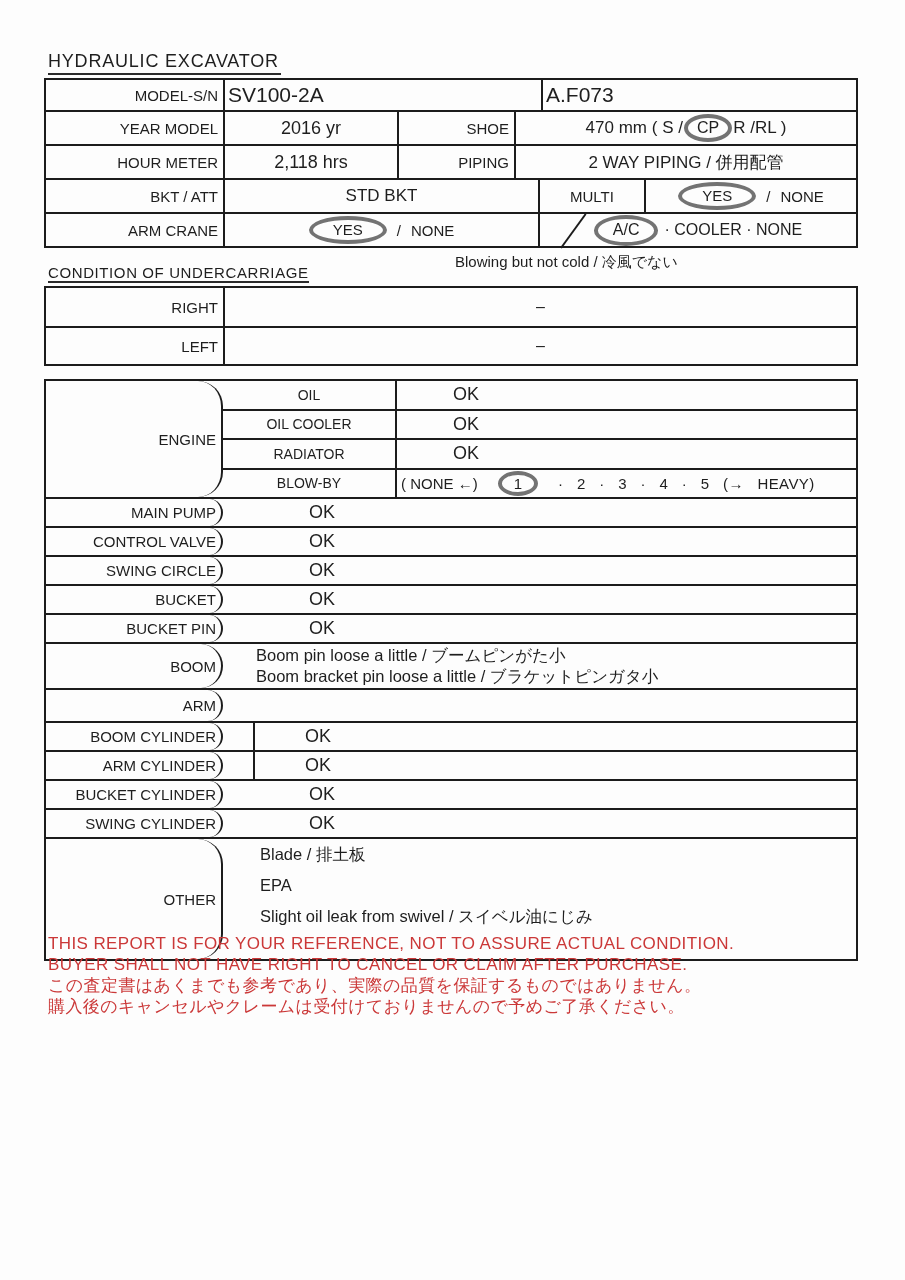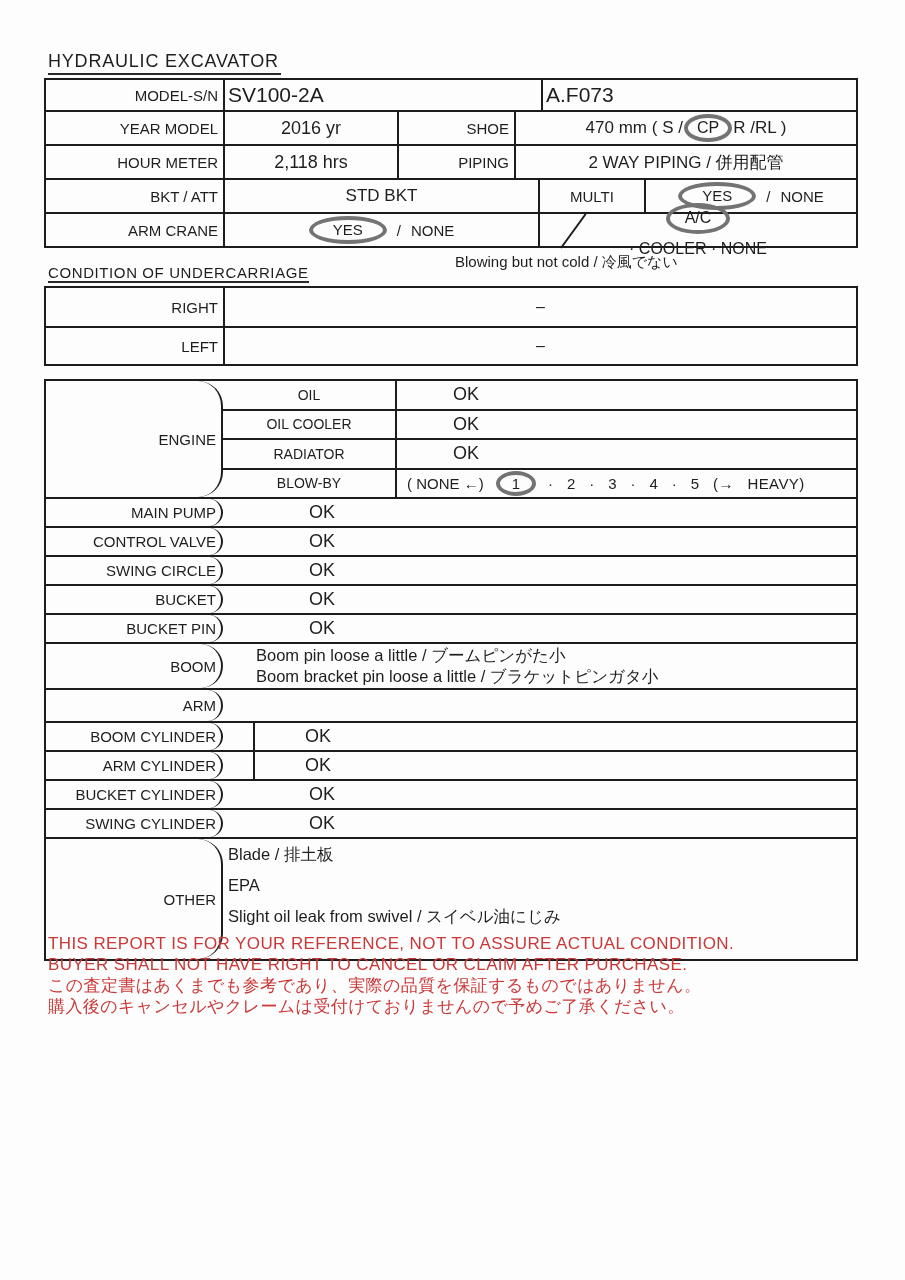--- a/index.html
+++ b/index.html
@@ -38,21 +38,21 @@
   .w141{width:117px;}
   .w318{width:318px;}
   .w315{width:315px;}
   .w106{width:106px;}
   .fs18{font-size:18px;}
   .fs17{font-size:17px;}
   .fs16{font-size:16px;}
   .fs15{font-size:15px;}
   .v-left{padding-left:3px;font-size:21px;}
   .gap10{gap:10px;}
-  .gap6{gap:6px;flex-direction:column;}
+  .gap6{gap:6px;}
   .gap4{gap:4px;}
 
   
   .circ{
     display:inline-flex;align-items:center;justify-content:center;
     border:4px solid #737373;border-radius:50%;box-sizing:border-box;white-space:nowrap;
   }
   .circ-cp{padding:1px 9px;margin:0 -3px;font-size:16px;}
   .circ-yes{padding:1px 20px 2px;font-size:15px;}
   .circ-ac{padding:2px 15px 3px;font-size:16px;}
@@ -80,28 +80,28 @@
   .b-std{height:29px;}
   .b-boom{height:46px;}
   .b-arm{height:33px;}
   .b-other{height:122px;}
   .engrows{flex:1;display:flex;flex-direction:column;}
   .engrow{display:flex;box-sizing:border-box;flex:1;}
   .engrow + .engrow{border-top:2px solid #1c1c1c;}
   .engsub{width:172px;display:flex;align-items:center;justify-content:center;font-size:14px;box-sizing:border-box;}
   .engval{flex:1;border-left:2px solid #1c1c1c;display:flex;align-items:center;
           padding-left:56px;font-size:18px;box-sizing:border-box;}
-  .blowval{padding-left:10px;font-size:15px;gap:12px;white-space:nowrap;}
+  .blowval{padding-left:4px;font-size:15px;gap:20px;white-space:nowrap;}
   .blow-suffix{word-spacing:9px;letter-spacing:.4px;}
   .okval{flex:1;display:flex;align-items:center;padding-left:86px;font-size:18px;}
   .narrow{width:32px;border-right:2px solid #1c1c1c;box-sizing:border-box;}
   .okval2{flex:1;display:flex;align-items:center;padding-left:50px;font-size:18px;}
   .boomval{flex:1;display:flex;flex-direction:column;justify-content:center;
            padding-left:33px;font-size:16.5px;line-height:21px;}
-  .otherval{flex:1;display:flex;flex-direction:column;padding:5px 0 0 5px;font-size:16.5px;}
+  .otherval{flex:1;display:flex;flex-direction:column;padding:5px 0 0 5px;font-size:16.5px;margin-left:32px;}
   .otherval .oline{margin-bottom:11px;line-height:20px;}
 
   
   .disclaimer{position:absolute;left:48px;top:933px;color:#cb3838;
               font-size:17px;line-height:21px;letter-spacing:.4px;white-space:nowrap;}
 </style>
 </head>
 <body>
 
 <div class="page">

